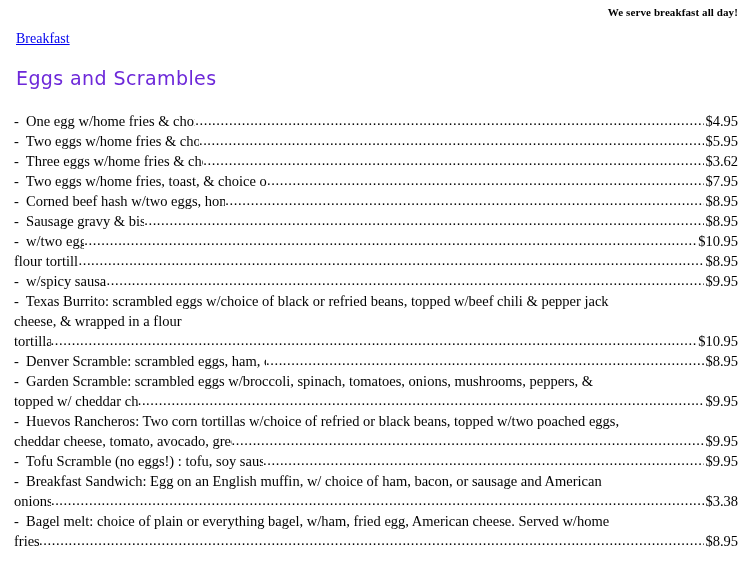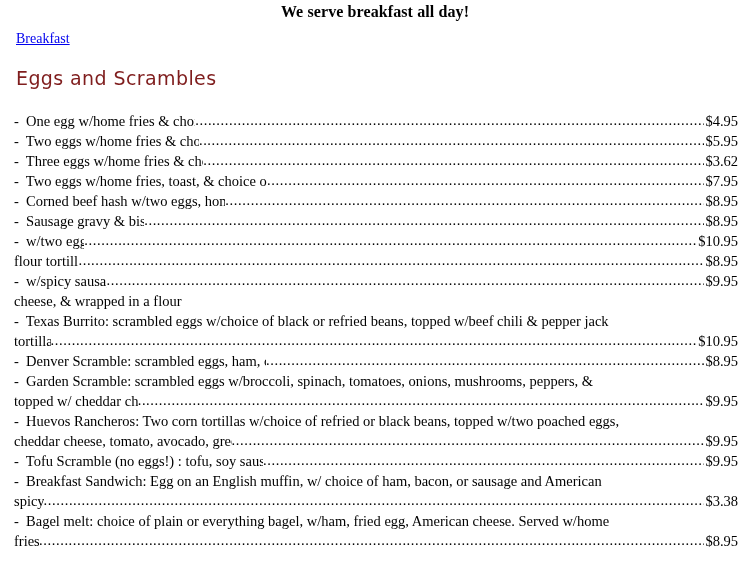--- a/index.html
+++ b/index.html
@@ -15,24 +15,24 @@
     overflow: hidden;
   }
   .page {
     position: relative;
     width: 750px;
     height: 576px;
     box-sizing: border-box;
     padding: 0 12px;
   }
   .banner {
-    text-align: center;
+    text-align: right;
     font-family: "Liberation Serif", "DejaVu Serif", serif;
     font-weight: bold;
-    font-size: 16px;
+    font-size: 11px;
     line-height: 18px;
     padding-top: 3px;
     letter-spacing: 0.1px;
   }
   .crumb-row {
     padding-top: 8px;
     padding-left: 4px;
   }
   .crumb-link {
     font-family: "Liberation Serif", "DejaVu Serif", serif;
@@ -43,21 +43,21 @@
     cursor: pointer;
   }
   .section-title {
     font-family: "DejaVu Sans", "Liberation Sans", sans-serif;
     font-size: 19px;
     font-weight: normal;
     letter-spacing: 0.4px;
     margin: 0;
     padding-top: 20px;
     padding-left: 4px;
-    color: #7f1d1d;
+    color: #6d28d9;
   }
   .menu-list {
     margin: 0;
     padding: 0;
     list-style: none;
     padding-top: 22px;
   }
   .menu-row {
     font-size: 14.5px;
     line-height: 20px;
@@ -168,26 +168,26 @@
         </div>
       </div>
       <div class="menu-row">
         <div class="leader-row">
           <span class="txt">-&nbsp; w/spicy sausage</span>
           <span class="dots">..................................................................................................................................................................</span>
           <span class="price">$9.95</span>
         </div>
       </div>
       <div class="menu-row">
+        <div class="wrap-row">-&nbsp; Texas Burrito: scrambled eggs w/choice of black or refried beans, topped w/beef chili &amp; pepper jack</div>
+      </div>
+      <div class="menu-row">
         <div class="wrap-row cont">cheese, &amp; wrapped in a flour</div>
       </div>
       <div class="menu-row">
-        <div class="wrap-row">-&nbsp; Texas Burrito: scrambled eggs w/choice of black or refried beans, topped w/beef chili &amp; pepper jack</div>
-      </div>
-      <div class="menu-row">
         <div class="leader-row">
           <span class="txt">tortilla</span>
           <span class="dots">..................................................................................................................................................................</span>
           <span class="price">$10.95</span>
         </div>
       </div>
       <div class="menu-row">
         <div class="leader-row">
           <span class="txt">-&nbsp; Denver Scramble: scrambled eggs, ham, onion, &amp; cheddar cheese</span>
           <span class="dots">..................................................................................................................................................................</span>
@@ -219,21 +219,21 @@
           <span class="txt">-&nbsp; Tofu Scramble (no eggs!) : tofu, soy sausage, &amp; veggies w/curry</span>
           <span class="dots">..................................................................................................................................................................</span>
           <span class="price">$9.95</span>
         </div>
       </div>
       <div class="menu-row">
         <div class="wrap-row">-&nbsp; Breakfast Sandwich: Egg on an English muffin, w/ choice of ham, bacon, or sausage and American</div>
       </div>
       <div class="menu-row">
         <div class="leader-row">
-          <span class="txt">spicy</span>
+          <span class="txt">onions</span>
           <span class="dots">..................................................................................................................................................................</span>
           <span class="price">$3.38</span>
         </div>
       </div>
       <div class="menu-row">
         <div class="wrap-row">-&nbsp; Bagel melt: choice of plain or everything bagel, w/ham, fried egg, American cheese. Served w/home</div>
       </div>
       <div class="menu-row">
         <div class="leader-row">
           <span class="txt">fries</span>

